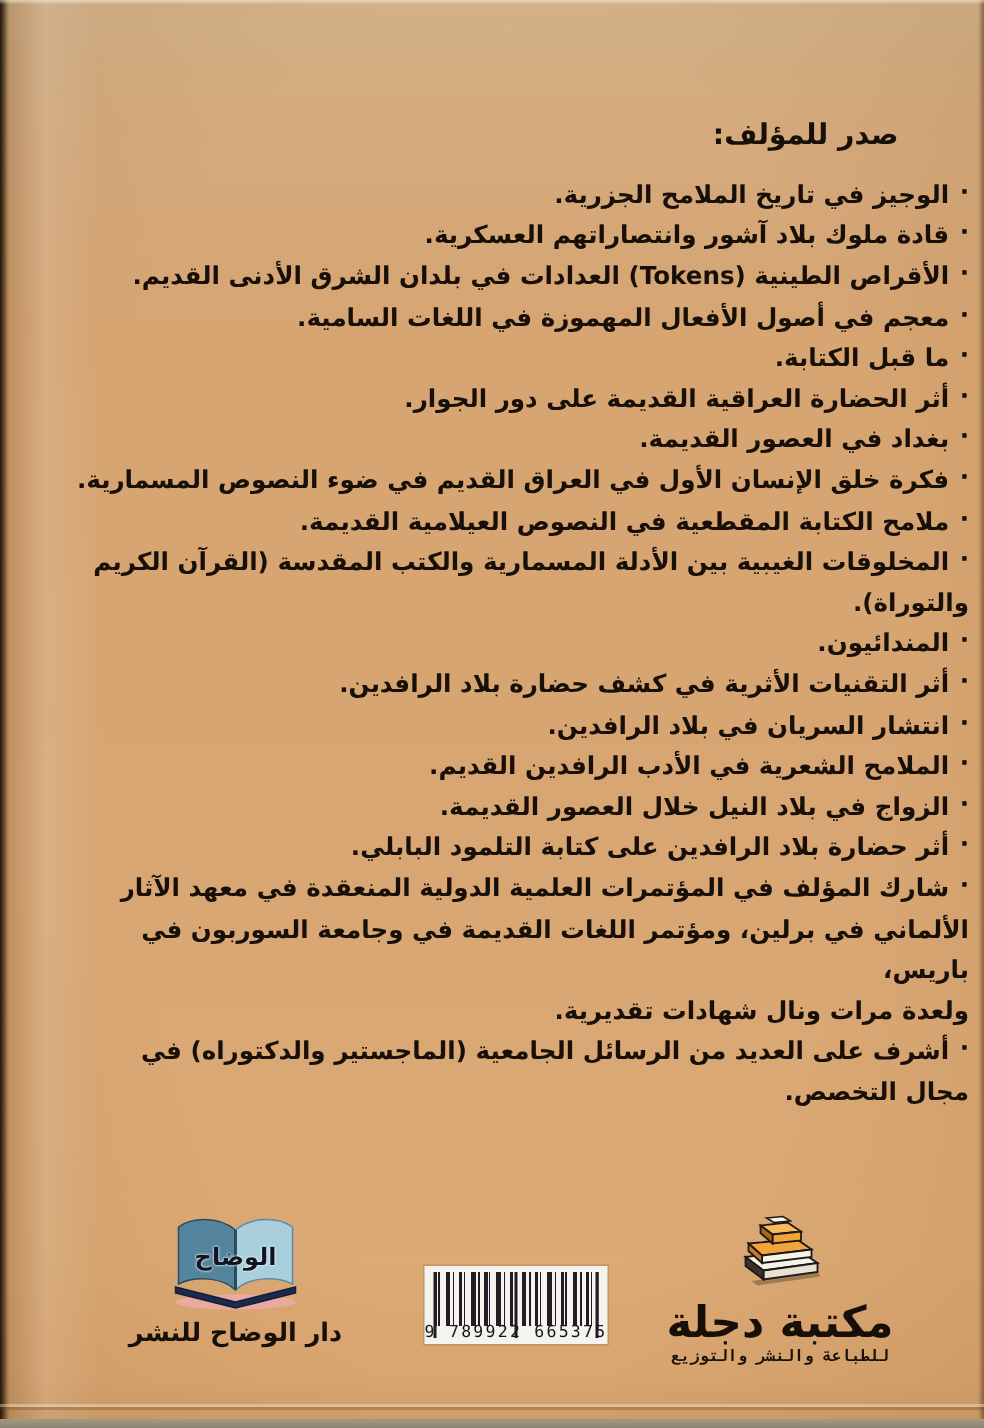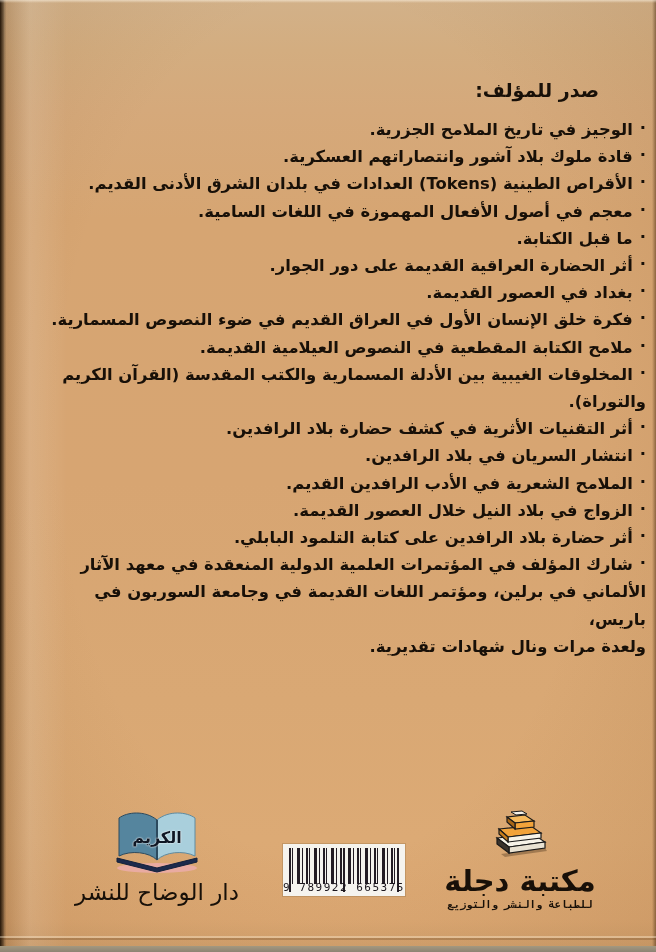--- a/index.html
+++ b/index.html
@@ -47,21 +47,21 @@
   }
   .work .txt { white-space:pre-wrap; }
   .work .bullet { display:inline-block; margin-left:7px; transform:translateY(-2px); }
 
   
   .wadah { position:absolute; left:66px; top:806px; width:182px; text-align:center; color:#181008; }
   .wadah .logo-wrap { position:relative; width:104px; height:70px; margin:0 auto; }
   .wadah .logo-text { position:absolute; left:0; right:0; top:22px;
     font-size:16px; font-weight:bold; color:#0e1624;
     text-shadow:0 0 2px rgba(255,255,255,0.9), 0 0 1px #ffffff; }
-  .wadah .name { margin-top:3px; font-size:23px; font-weight:normal; letter-spacing:0.5px; }
+  .wadah .name { margin-top:3px; font-size:17px; font-weight:bold; letter-spacing:0.5px; }
 
   .barcode { position:absolute; left:283px; top:844px; width:122px; height:52px;
     background:#f5f3ee; box-shadow:0 0 0 1px rgba(120,90,50,0.25); }
   .barcode .bars { position:absolute; left:6px; right:6px; top:4px; height:36px;
     background:repeating-linear-gradient(90deg,
       #231c24 0 2px, #f5f3ee 2px 3px, #231c24 3px 4px, #f5f3ee 4px 8px,
       #231c24 8px 11px, #f5f3ee 11px 13px, #231c24 13px 14px, #f5f3ee 14px 17px); }
   .barcode .guard { position:absolute; top:4px; width:2px; height:44px; background:#231c24; }
   .barcode .guard.g1 { left:6px; } .barcode .guard.g2 { left:60px; } .barcode .guard.g3 { right:6px; }
   .barcode .digits { position:absolute; left:0; right:0; bottom:2px;
@@ -92,41 +92,44 @@
       <p class="work"><span class="bullet">·</span><span class="txt">قادة ملوك بلاد آشور وانتصاراتهم العسكرية.</span></p>
       <p class="work"><span class="bullet">·</span><span class="txt">الأقراص الطينية (Tokens) العدادات في بلدان الشرق الأدنى القديم.</span></p>
       <p class="work"><span class="bullet">·</span><span class="txt">معجم في أصول الأفعال المهموزة في اللغات السامية.</span></p>
       <p class="work"><span class="bullet">·</span><span class="txt">ما قبل الكتابة.</span></p>
       <p class="work"><span class="bullet">·</span><span class="txt">أثر الحضارة العراقية القديمة على دور الجوار.</span></p>
       <p class="work"><span class="bullet">·</span><span class="txt">بغداد في العصور القديمة.</span></p>
       <p class="work"><span class="bullet">·</span><span class="txt">فكرة خلق الإنسان الأول في العراق القديم في ضوء النصوص المسمارية.</span></p>
       <p class="work"><span class="bullet">·</span><span class="txt">ملامح الكتابة المقطعية في النصوص العيلامية القديمة.</span></p>
       <p class="work"><span class="bullet">·</span><span class="txt">المخلوقات الغيبية بين الأدلة المسمارية والكتب المقدسة (القرآن الكريم
 والتوراة).</span></p>
+      <p class="work"><span class="bullet">·</span><span class="txt">المندائيون.</span></p>
       <p class="work"><span class="bullet">·</span><span class="txt">أثر التقنيات الأثرية في كشف حضارة بلاد الرافدين.</span></p>
       <p class="work"><span class="bullet">·</span><span class="txt">انتشار السريان في بلاد الرافدين.</span></p>
       <p class="work"><span class="bullet">·</span><span class="txt">الملامح الشعرية في الأدب الرافدين القديم.</span></p>
       <p class="work"><span class="bullet">·</span><span class="txt">الزواج في بلاد النيل خلال العصور القديمة.</span></p>
       <p class="work"><span class="bullet">·</span><span class="txt">أثر حضارة بلاد الرافدين على كتابة التلمود البابلي.</span></p>
       <p class="work"><span class="bullet">·</span><span class="txt">شارك المؤلف في المؤتمرات العلمية الدولية المنعقدة في معهد الآثار
 الألماني في برلين، ومؤتمر اللغات القديمة في وجامعة السوربون في باريس،
 ولعدة مرات ونال شهادات تقديرية.</span></p>
+      <p class="work"><span class="bullet">·</span><span class="txt">أشرف على العديد من الرسائل الجامعية (الماجستير والدكتوراه) في
+مجال التخصص.</span></p>
     </div>
   </div>
 
   <div class="wadah">
     <div class="logo-wrap">
       <svg width="104" height="70" viewBox="0 0 104 70">
         <ellipse cx="52" cy="62" rx="40" ry="5" fill="#e9aba1"></ellipse>
         <path d="M12 52 L52 62 L92 52 L92 56 L52 66 L12 56 Z" fill="#1c2a4c" stroke="#12203a" stroke-width="1"></path>
         <path d="M52 14 C40 4, 22 6, 14 12 L14 50 C26 44, 44 46, 52 54 Z" fill="#55859e" stroke="#2c4a5e" stroke-width="1"></path>
         <path d="M52 14 C64 4, 82 6, 90 12 L90 50 C78 44, 60 46, 52 54 Z" fill="#a9cfdc" stroke="#5e8ba1" stroke-width="1"></path>
         <path d="M52 14 L52 54" stroke="#2c4a5e" stroke-width="2"></path>
       </svg>
-      <div class="logo-text">الكريم</div>
+      <div class="logo-text">الوضاح</div>
     </div>
     <div class="name">دار الوضاح للنشر</div>
   </div>
 
   <div class="barcode">
     <div class="bars"></div>
     <div class="guard g1"></div>
     <div class="guard g2"></div>
     <div class="guard g3"></div>
     <div class="digits">9 789922 665375</div>

